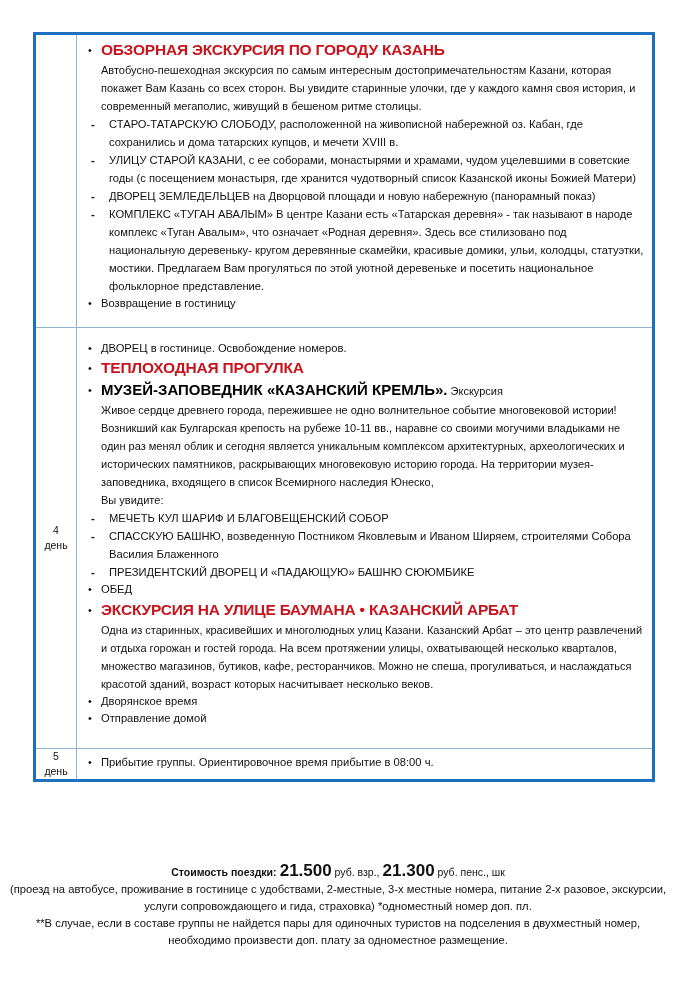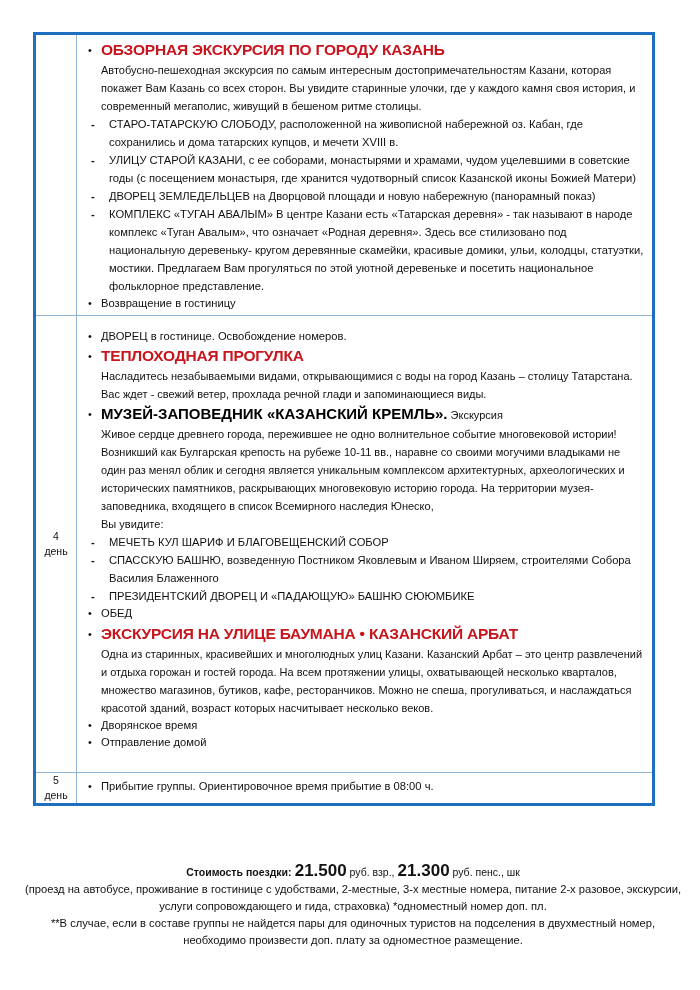--- a/index.html
+++ b/index.html
@@ -26,25 +26,25 @@
   }
   ul.main > li.head::before { top: 3px; }
   .red-title { color: #c8151d; font-weight: bold; font-size: 15.5px; line-height: 22px; letter-spacing: -0.2px; }
   .red-title-mid { color: #000000; font-weight: bold; font-size: 15px; line-height: 22px; }
   .after-title { font-size: 11px; font-weight: normal; color: #111; }
   .para { font-size: 11px; line-height: 18px; }
   ul.sub { list-style: none; margin: 0; padding: 0; }
   ul.sub > li { position: relative; padding-left: 24px; font-size: 11.2px; line-height: 18px; margin-left: -16px; }
   ul.sub > li::before { content: "-"; position: absolute; left: 6px; top: 0; font-weight: bold; }
   b { font-weight: normal; }
-  .row1 .content-cell { padding-top: 4px; padding-bottom: 2px; }
+  .row1 .content-cell { padding-top: 4px; padding-bottom: 14px; }
   .row2 .content-cell { padding-top: 12px; padding-bottom: 20px; }
   .row3 .content-cell { padding-top: 5px; padding-bottom: 3px; }
   .pricing {
-    position: absolute; left: 23px; top: 862px; width: 660px; text-align: center;
+    position: absolute; left: 8px; top: 862px; width: 660px; text-align: center;
     font-size: 11.2px; line-height: 17px;
   }
   .price-label { font-weight: bold; font-size: 10.5px; }
   .price-value { font-weight: bold; font-size: 17px; }
   .price-unit { font-size: 10.5px; }
 </style>
 </head>
 <body>
 
 <div class="tour-table">
@@ -71,21 +71,20 @@
   <div class="row row2">
     <div class="day-cell">
       <span>4</span>
       <span>день</span>
     </div>
     <div class="content-cell">
       <ul class="main">
         <li><b>ДВОРЕЦ</b><span> в гостинице. Освобождение номеров.</span></li>
         <li class="head">
           <div class="red-title">ТЕПЛОХОДНАЯ ПРОГУЛКА</div>
-          <div class="para">Насладитесь незабываемыми видами, открывающимися с воды на город Казань – столицу Татарстана. Вас ждет - свежий ветер, прохлада речной глади и запоминающиеся виды.</div>
         </li>
         <li class="head">
           <div><span class="red-title-mid">МУЗЕЙ-ЗАПОВЕДНИК «КАЗАНСКИЙ КРЕМЛЬ».</span><span class="after-title"> Экскурсия</span></div>
           <div class="para">Живое сердце древнего города, пережившее не одно волнительное событие многовековой истории! Возникший как Булгарская крепость на рубеже 10-11 вв., наравне со своими могучими владыками не один раз менял облик и сегодня является уникальным комплексом архитектурных, археологических и исторических памятников, раскрывающих многовековую историю города. На территории музея-заповедника, входящего в список Всемирного наследия Юнеско,</div>
           <div class="para">Вы увидите:</div>
           <ul class="sub">
             <li><b>МЕЧЕТЬ КУЛ ШАРИФ И БЛАГОВЕЩЕНСКИЙ СОБОР</b><span></span></li>
             <li><b>СПАССКУЮ БАШНЮ,</b><span> возведенную Постником Яковлевым и Иваном Ширяем, строителями Собора Василия Блаженного</span></li>
             <li><b>ПРЕЗИДЕНТСКИЙ ДВОРЕЦ И «ПАДАЮЩУЮ» БАШНЮ СЮЮМБИКЕ</b><span></span></li>
           </ul>

